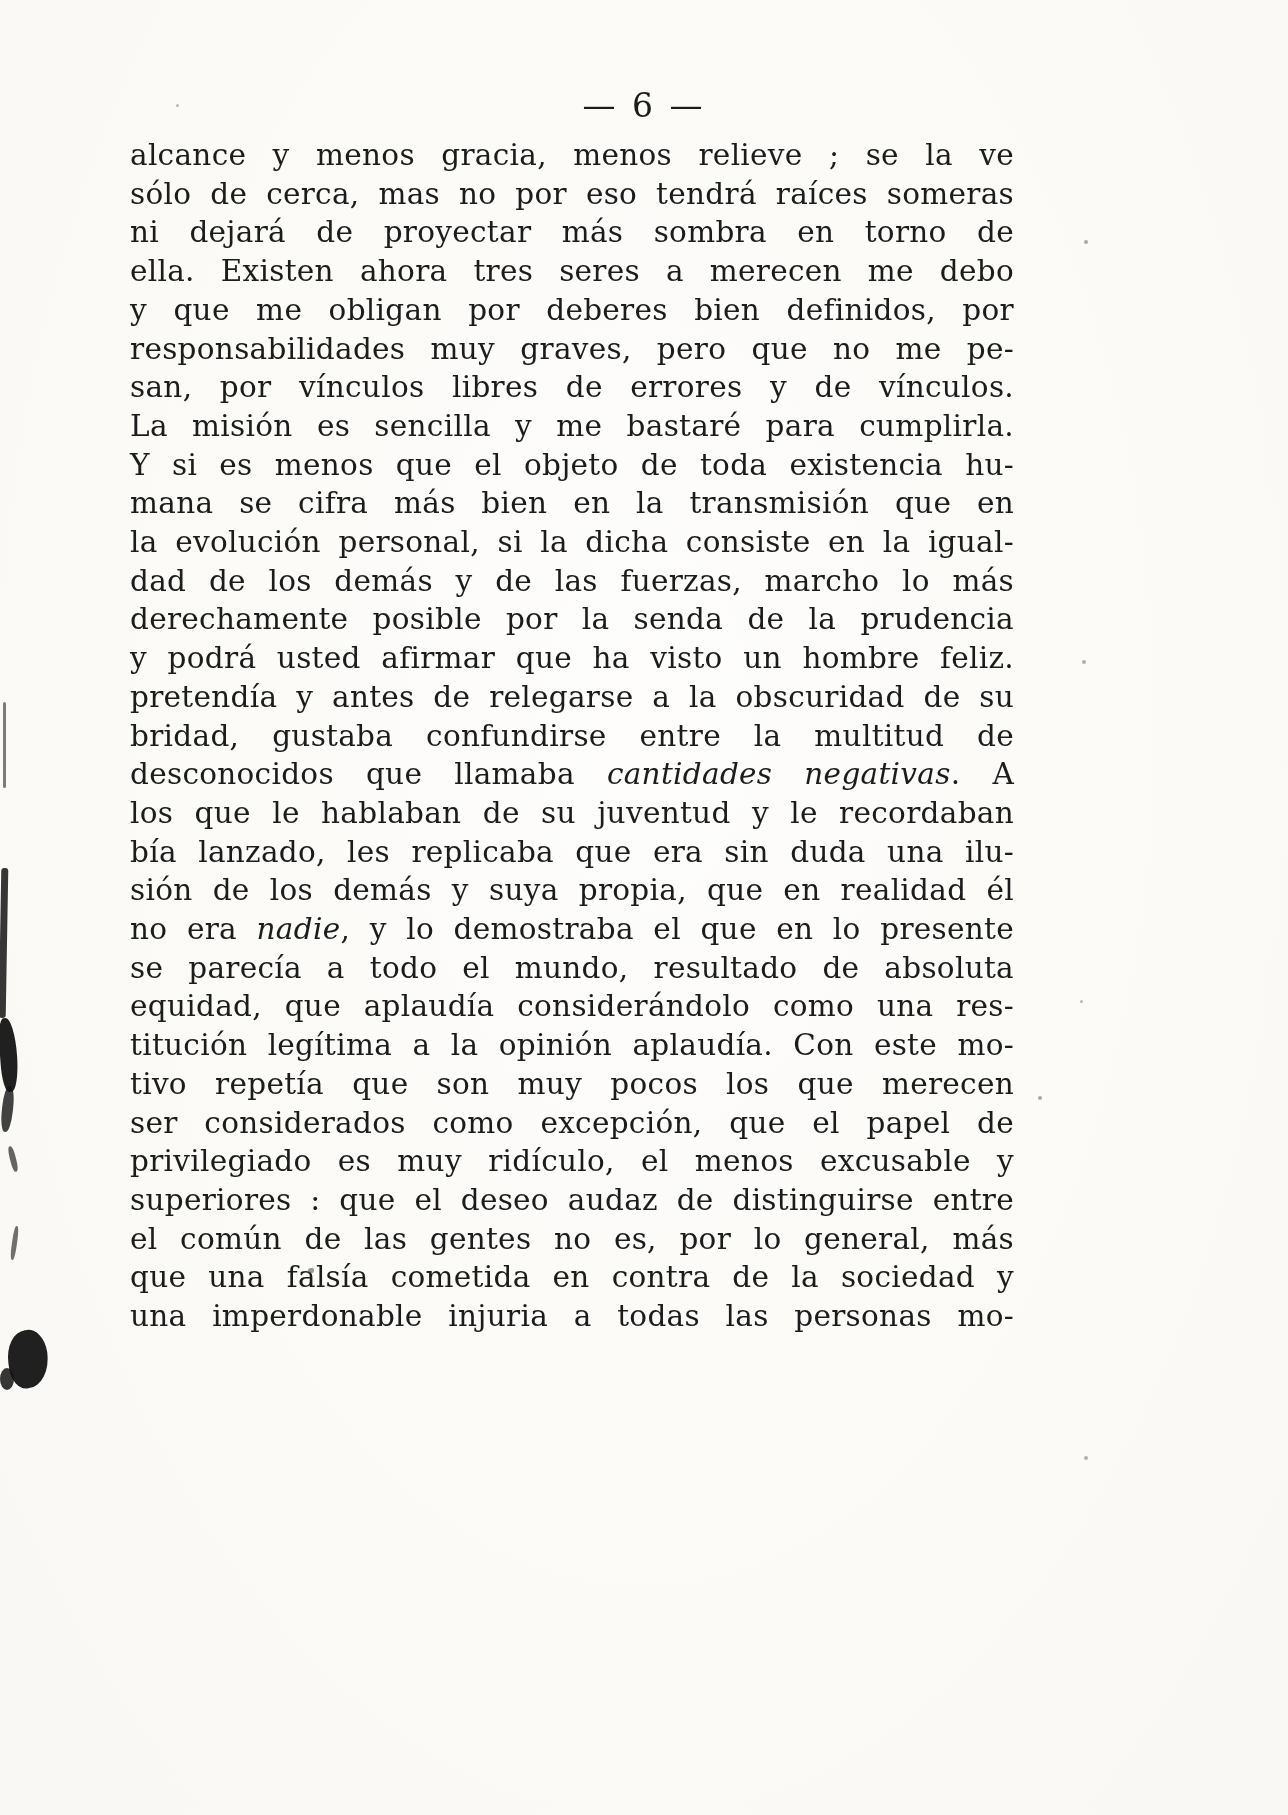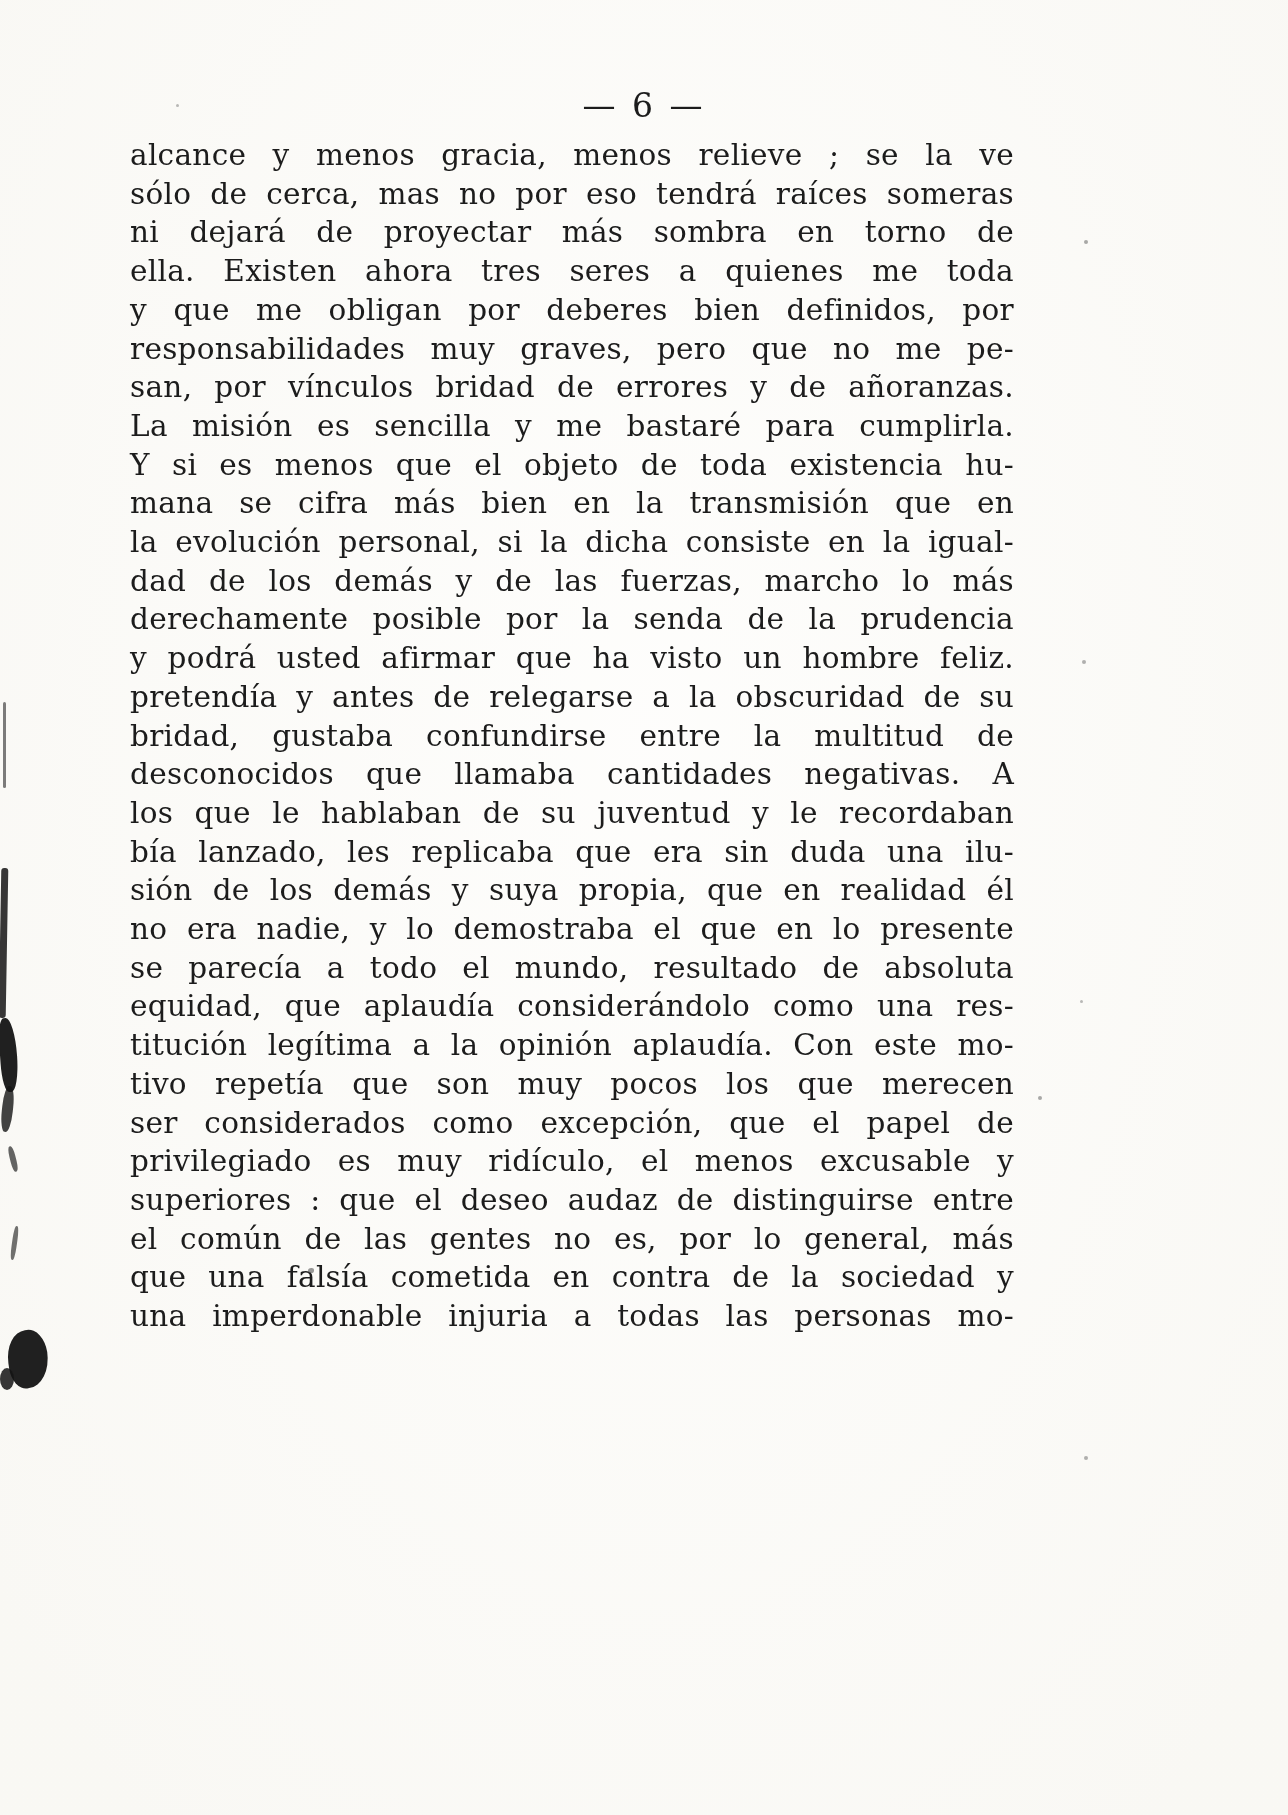--- a/index.html
+++ b/index.html
@@ -39,21 +39,21 @@
   }
   .text-line{
     line-height:38.7px;
     text-align:justify;
     text-align-last:justify;
     -moz-text-align-last:justify;
   }
   .text-line.indent{
     text-indent:56px;
   }
-  .it{}
+  .it{font-style:italic;}
   
   .smudge{position:absolute;background:#141414;}
   .smudge.s1{left:3px;top:702px;width:3px;height:86px;opacity:.55;border-radius:2px;}
   .smudge.s2{left:0px;top:868px;width:7px;height:150px;opacity:.85;border-radius:3px;transform:rotate(1deg);}
   .smudge.s3{left:0px;top:1018px;width:17px;height:74px;opacity:.95;border-radius:40% 60% 55% 45%;transform:rotate(-4deg);}
   .smudge.s4{left:2px;top:1086px;width:11px;height:46px;opacity:.8;border-radius:45%;transform:rotate(6deg);}
   .smudge.s5{left:10px;top:1146px;width:6px;height:26px;opacity:.65;border-radius:40%;transform:rotate(-14deg);}
   .smudge.s6{left:12px;top:1226px;width:5px;height:34px;opacity:.6;border-radius:40%;transform:rotate(8deg);}
   .smudge.s7{left:8px;top:1330px;width:40px;height:58px;opacity:.95;border-radius:55% 45% 60% 40%;transform:rotate(-8deg);}
   .smudge.s8{left:0px;top:1368px;width:14px;height:22px;opacity:.85;border-radius:50%;}
@@ -70,24 +70,24 @@
 <body>
 
 <div class="page">
 
   <div class="page-number">— 6 —</div>
 
   <div class="text-block">
       <div class="text-line"><span>alcance y menos gracia, menos relieve ; se la ve</span></div>
       <div class="text-line"><span>sólo de cerca, mas no por eso tendrá raíces someras</span></div>
       <div class="text-line"><span>ni dejará de proyectar más sombra en torno de</span></div>
-      <div class="text-line"><span>ella. Existen ahora tres seres a quienes me toda</span></div>
+      <div class="text-line"><span>ella. Existen ahora tres seres a merecen me debo</span></div>
       <div class="text-line"><span>y que me obligan por deberes bien definidos, por</span></div>
       <div class="text-line"><span>responsabilidades muy graves, pero que no me pe-</span></div>
-      <div class="text-line"><span>san, por vínculos bridad de errores y de añoranzas.</span></div>
+      <div class="text-line"><span>san, por vínculos libres de errores y de vínculos.</span></div>
       <div class="text-line"><span>La misión es sencilla y me bastaré para cumplirla.</span></div>
       <div class="text-line"><span>Y si es menos que el objeto de toda existencia hu-</span></div>
       <div class="text-line"><span>mana se cifra más bien en la transmisión que en</span></div>
       <div class="text-line"><span>la evolución personal, si la dicha consiste en la igual-</span></div>
       <div class="text-line"><span>dad de los demás y de las fuerzas, marcho lo más</span></div>
       <div class="text-line"><span>derechamente posible por la senda de la prudencia</span></div>
       <div class="text-line"><span>y podrá usted afirmar que ha visto un hombre feliz.</span></div>
       <div class="text-line"><span>pretendía y antes de relegarse a la obscuridad de su</span></div>
       <div class="text-line"><span>bridad, gustaba confundirse entre la multitud de</span></div>
       <div class="text-line"><span>desconocidos que llamaba </span><span class="it">cantidades negativas</span><span>. A</span></div>

